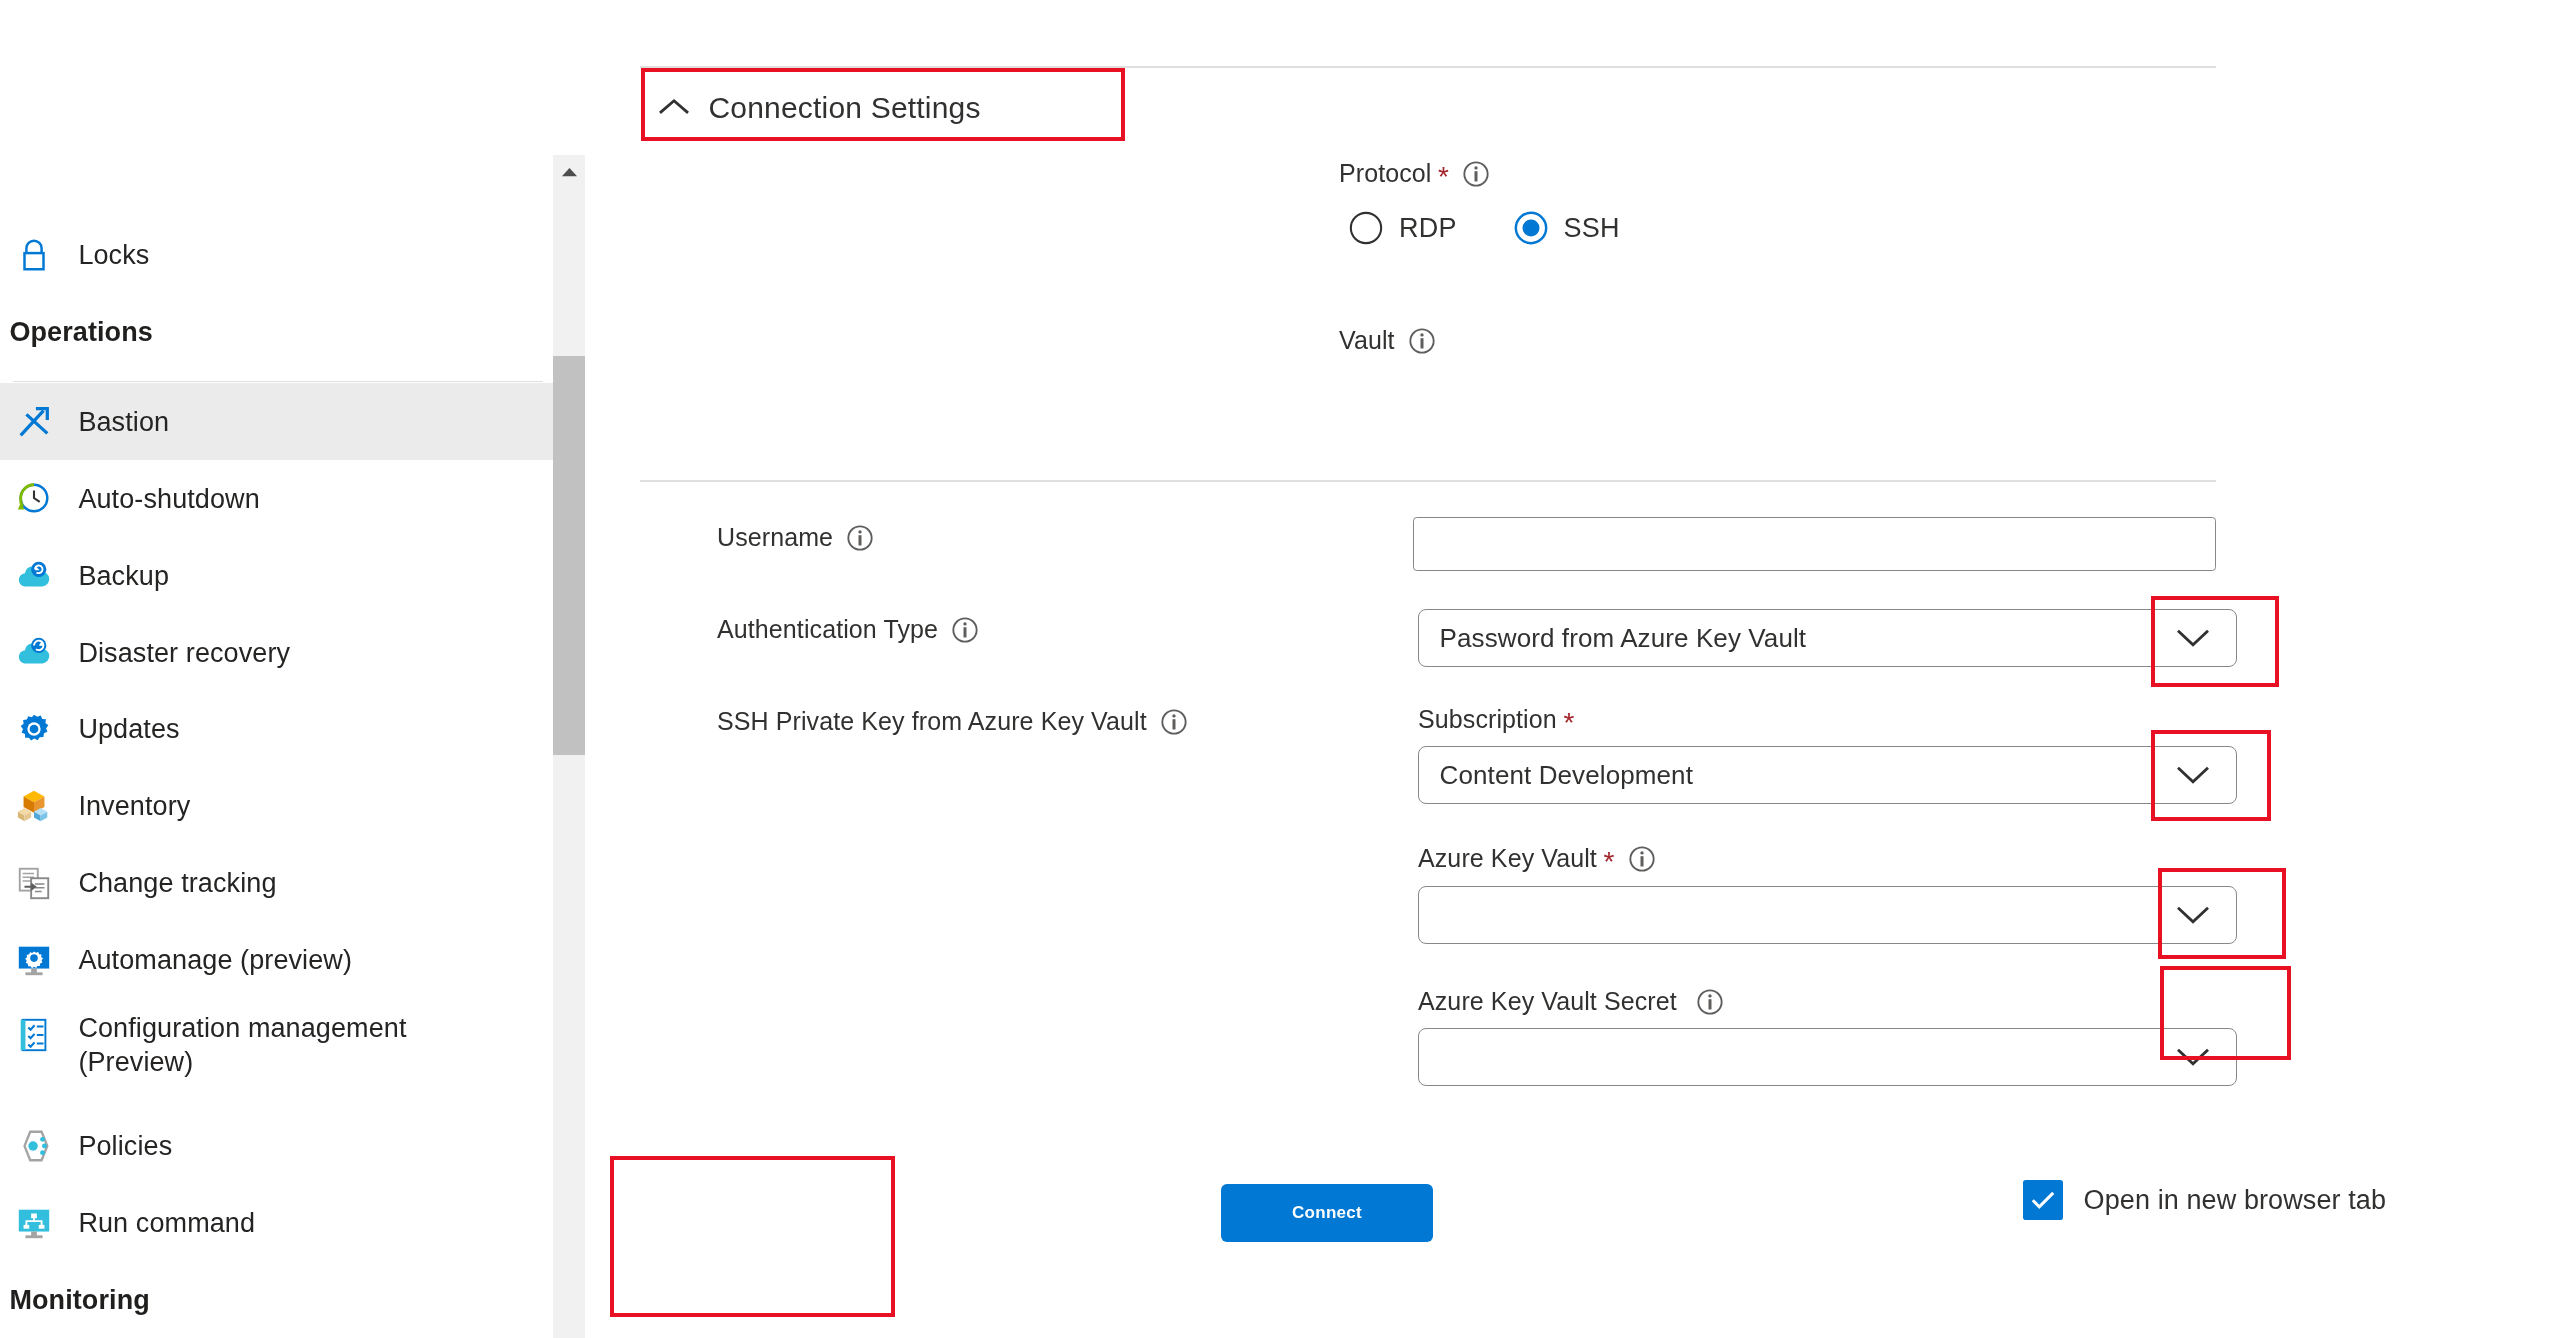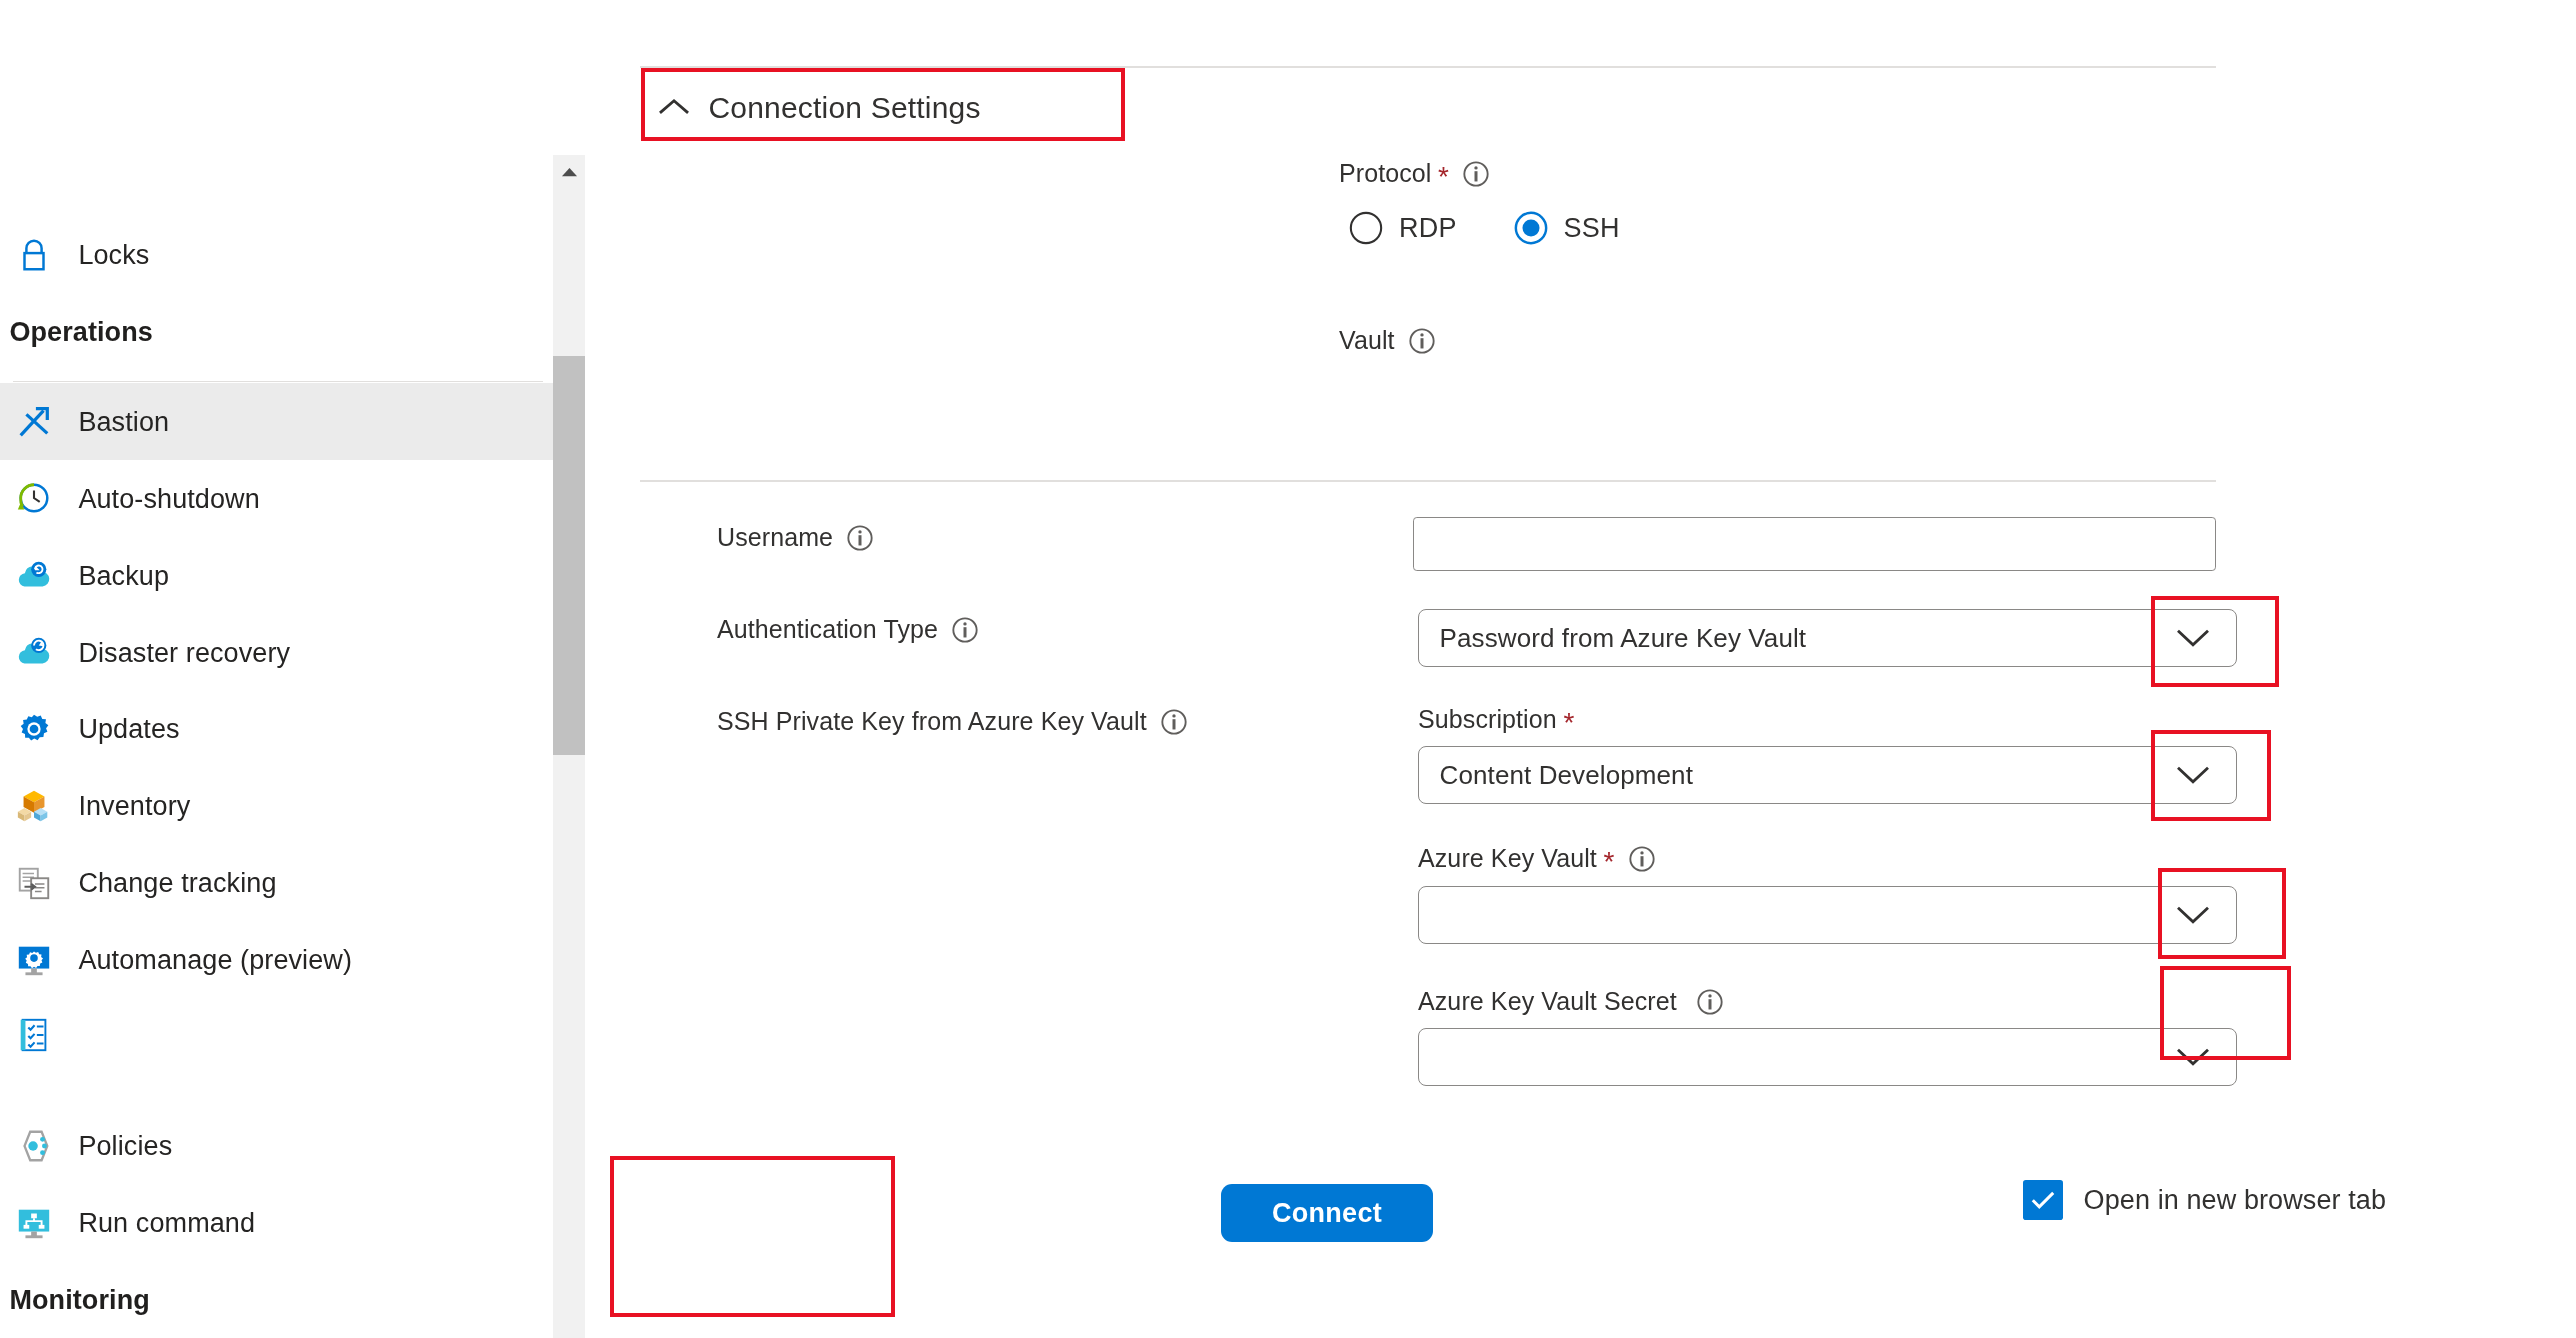--- a/index.html
+++ b/index.html
@@ -234,24 +234,24 @@
     align-items: center;
     justify-content: center;
   }
 
   #connect-button {
     position: absolute;
     left: 634px; top: 1184px;
     width: 212px; height: 58px;
     background: #0078d4;
     border: none;
-    border-radius: 11px;
+    border-radius: 6px;
     color: #ffffff;
     font-family: "Liberation Sans", sans-serif;
-    font-size: 27px;
+    font-size: 17px;
     font-weight: bold;
     letter-spacing: 0.3px;
     cursor: pointer;
   }
 
   #checkbox-row {
     position: absolute;
     left: 1436px; top: 1180px;
     display: flex;
     align-items: center;
@@ -406,20 +406,21 @@
       <span class="ico" style="margin-top:3.8px">
         <svg width="38" height="38" viewBox="0 0 40 40">
           <rect x="8" y="4" width="24" height="32" fill="#ffffff" stroke="#0078d4" stroke-width="2"></rect>
           <rect x="6" y="4" width="5" height="32" fill="#32bedd"></rect>
           <path d="M14 12 l2.4 2.4 4.2 -4.6" stroke="#0078d4" stroke-width="2.2" fill="none"></path>
           <path d="M14 21 l2.4 2.4 4.2 -4.6" stroke="#0078d4" stroke-width="2.2" fill="none"></path>
           <path d="M14 30 l2.4 2.4 4.2 -4.6" stroke="#0078d4" stroke-width="2.2" fill="none"></path>
           <path d="M23 11 h7 M23 20 h7 M23 29 h7" stroke="#0078d4" stroke-width="2"></path>
         </svg>
       </span>
+      <span class="nav-label two-line" style="white-space:normal;width:356px">Configuration management (Preview)</span>
     </div>
 
     <div class="nav-item" style="top:1107px">
       <span class="ico">
         <svg width="38" height="38" viewBox="0 0 40 40">
           <path d="M16 5 L28 5 L34 20 L28 35 L16 35 L10 20 Z" fill="none" stroke="#a3a3a3" stroke-width="2.4"></path>
           <circle cx="19" cy="20" r="5" fill="#32bedd"></circle>
           <circle cx="29" cy="13" r="2.6" fill="#32bedd"></circle>
           <circle cx="31" cy="20" r="2.6" fill="#32bedd"></circle>
           <circle cx="29" cy="27" r="2.6" fill="#32bedd"></circle>

